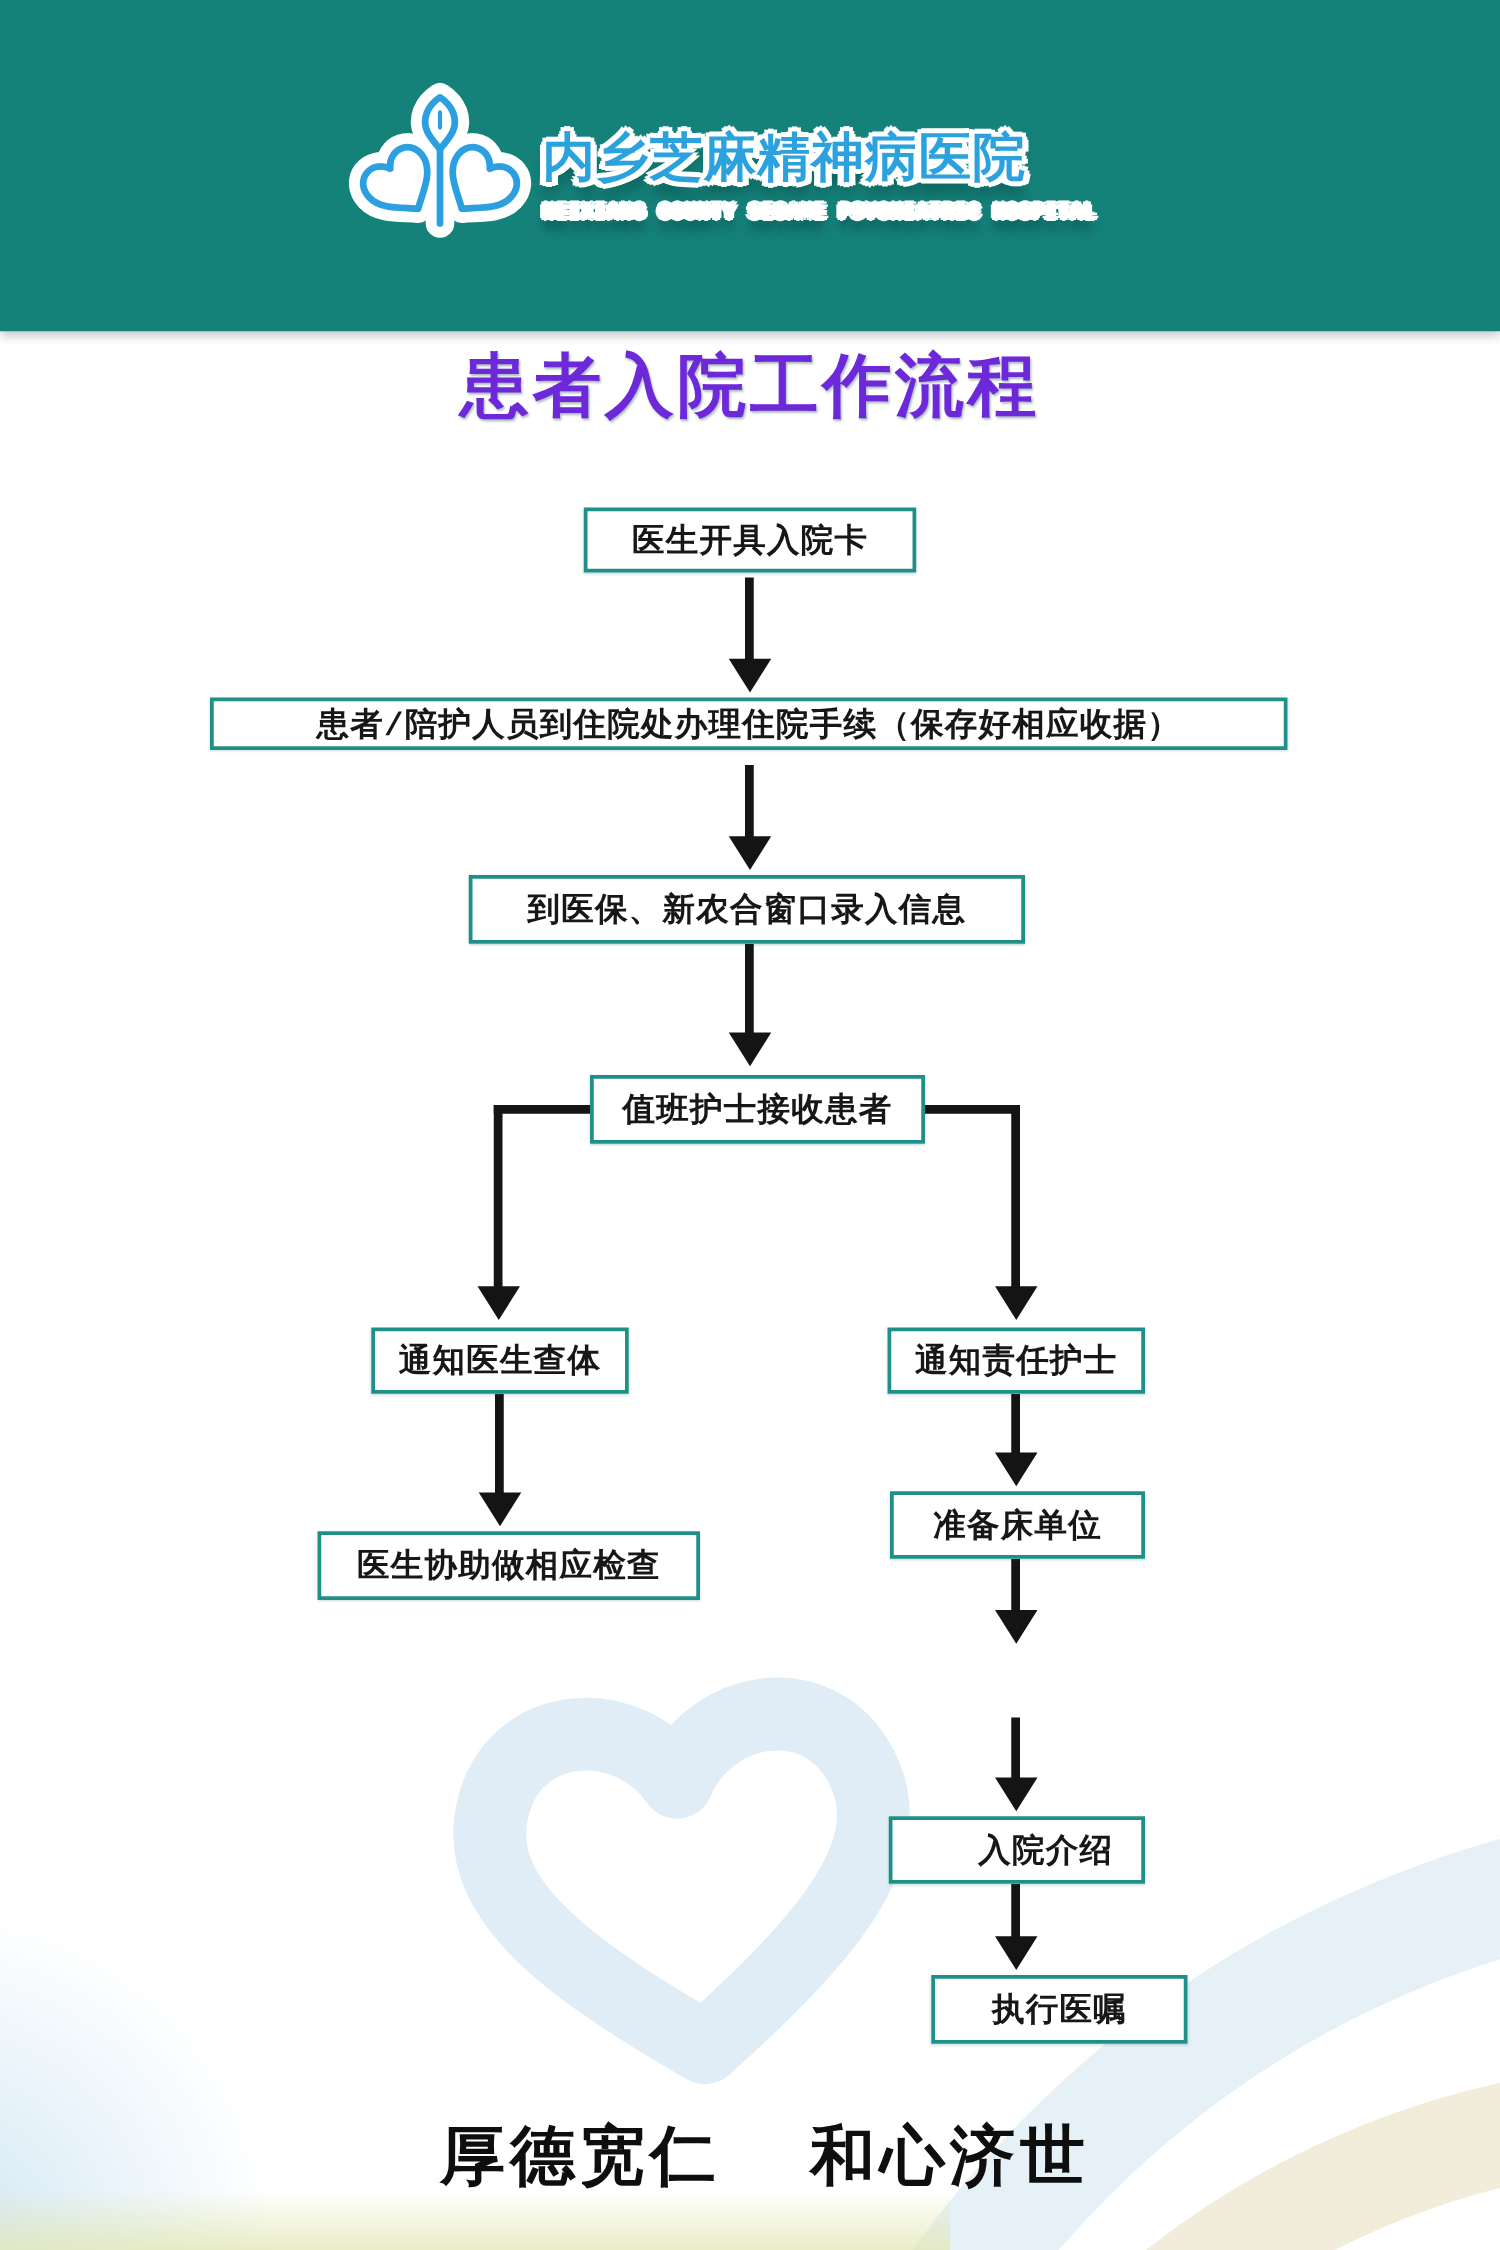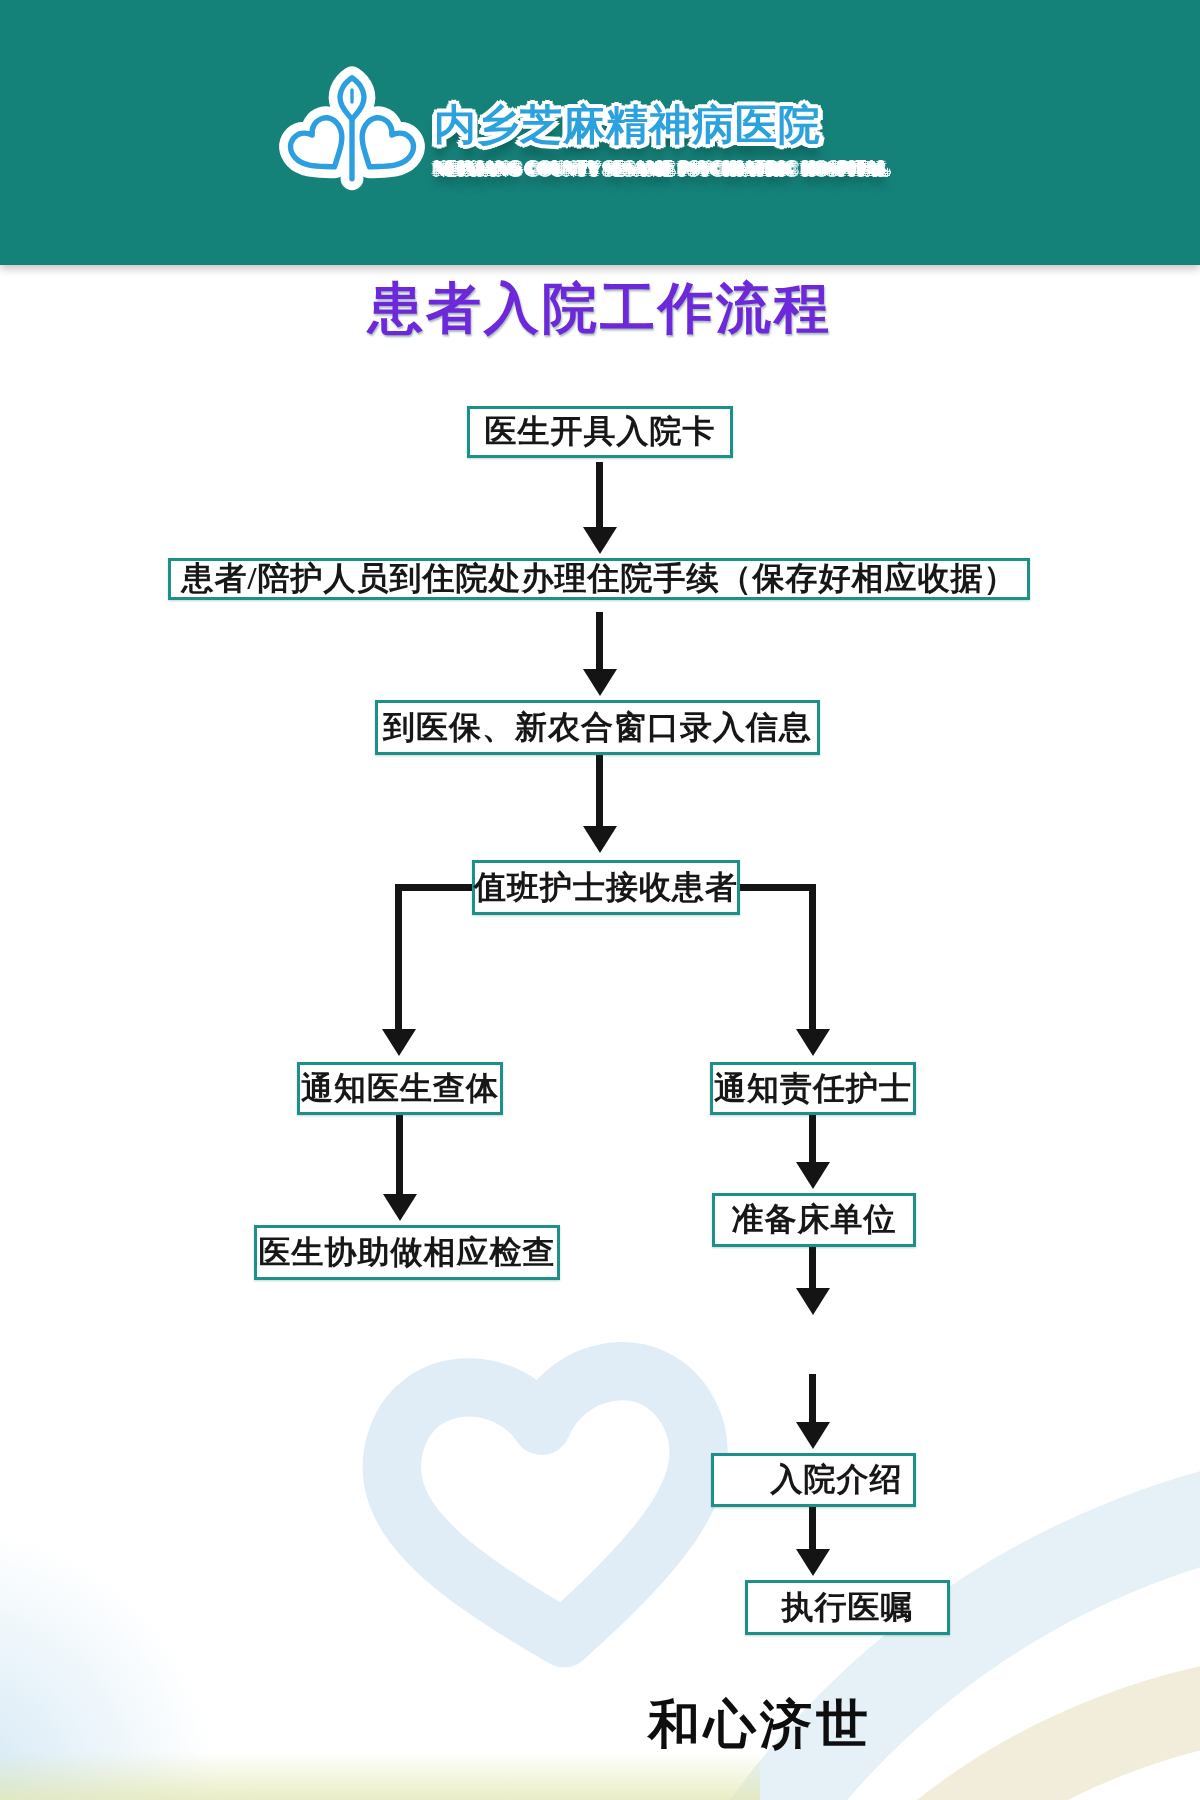--- a/index.html
+++ b/index.html
@@ -1,19 +1,19 @@
 <!DOCTYPE html>
 <html lang="zh"><head>
 <meta charset="utf-8">
 <style>
   html,body { margin:0; padding:0; background:#ffffff; }
   .poster {
     position:relative; width:1200px; height:1800px; overflow:hidden;
     background:#ffffff;
-    font-family:Liberation Serif, serif;
+    font-family:Liberation Mono, monospace;
   }
 
   
   .header-band {
     position:absolute; left:0; top:0; width:1200px; height:265px;
     background:#15827a; z-index:3;
     box-shadow:0 4px 8px rgba(0,0,0,.22);
   }
   .logo-wrap { position:absolute; left:278px; top:52px; display:flex; align-items:center; }
   .logo-icon { width:148px; height:158px; flex:0 0 auto; }
@@ -41,21 +41,21 @@
     position:absolute; left:0; top:272px; width:1200px; text-align:center;
     font-size:55px; font-weight:800; color:#6d28d9; letter-spacing:3px; z-index:2;
     text-shadow:1px 2px 2px rgba(10,60,55,.35);
   }
 
   
   .fbox {
     position:absolute; box-sizing:border-box; background:#ffffff;
     border:3px solid #1f9089; z-index:2;
     display:flex; align-items:center; justify-content:center;
-    font-size:32px; font-weight:700; color:#171717; letter-spacing:1px; white-space:nowrap;
+    font-size:26px; font-weight:700; color:#171717; letter-spacing:1px; white-space:nowrap;
     box-shadow:0 1px 2px rgba(20,90,85,.25);
   }
 
   
   .v-arrow { position:absolute; width:7px; background:#141414; z-index:1; }
   .v-arrow::after {
     content:""; position:absolute; left:50%; transform:translateX(-50%); bottom:-26px;
     width:0; height:0;
     border-left:17px solid transparent; border-right:17px solid transparent;
     border-top:27px solid #141414;
@@ -153,15 +153,16 @@
   <div class="fbox" style="left:712px; top:1193px; width:204px; height:54px;">准备床单位</div>
   <div class="v-arrow" style="left:809px; top:1247px; height:42px;"></div>
 
   <div class="v-arrow" style="left:809px; top:1374px; height:49px;"></div>
 
   <div class="fbox" style="left:711px; top:1453px; width:205px; height:54px;padding-left:46px;">入院介绍</div>
   <div class="v-arrow" style="left:809px; top:1507px; height:43px;"></div>
 
   <div class="fbox" style="left:711px; top:1580px; width:205px; height:55px;margin-left:34px;">执行医嘱</div>
 
+  <div class="motto motto-left">厚德宽仁</div>
   <div class="motto motto-right">和心济世</div>
 
 </div>
 
 </body></html>

